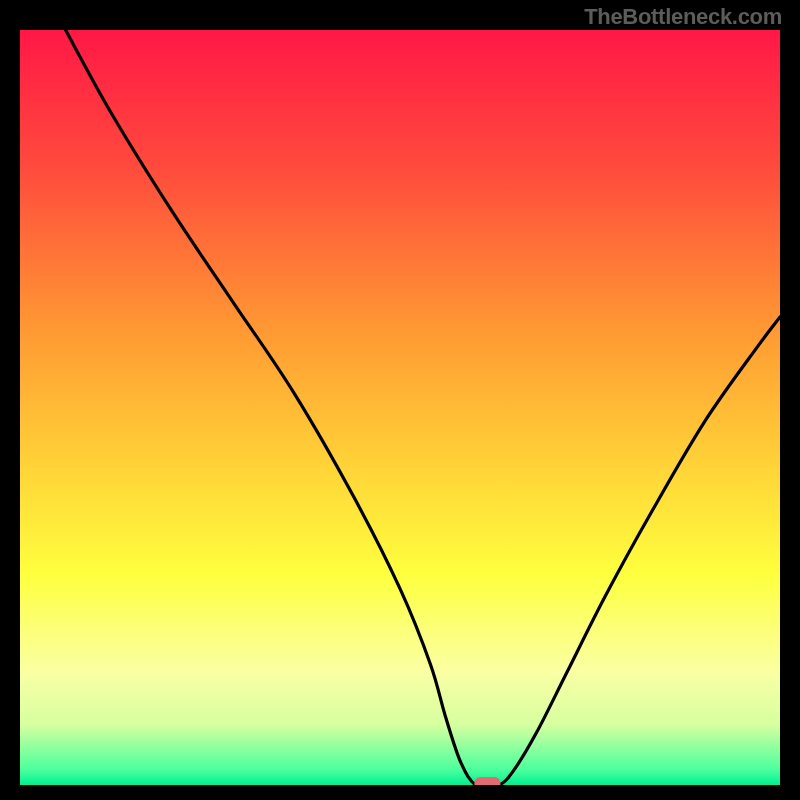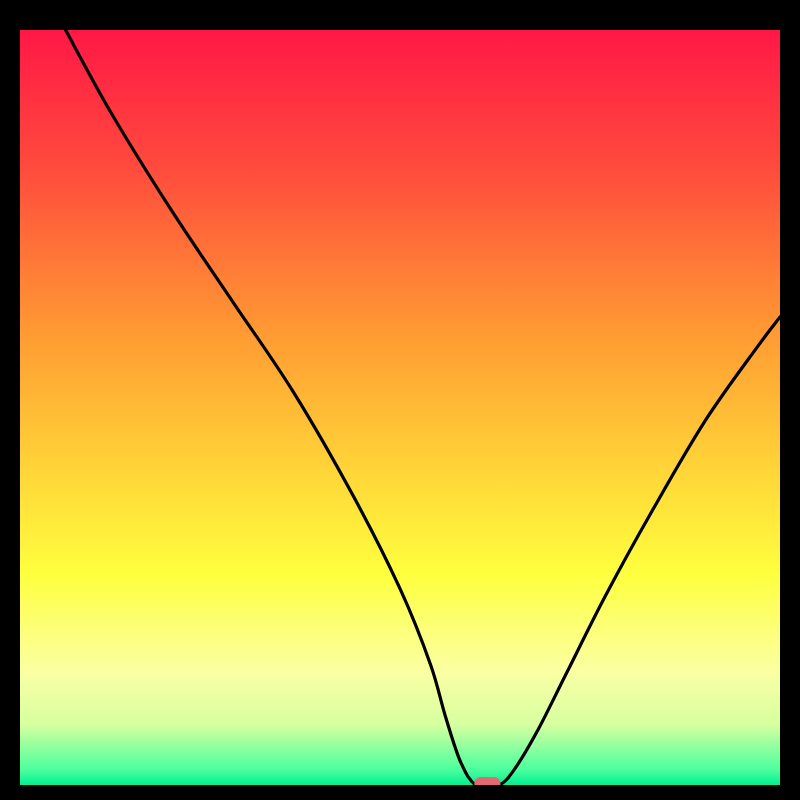--- a/index.html
+++ b/index.html
@@ -35,20 +35,21 @@
     font-weight: bold;
     color: #5c5c5c;
     letter-spacing: -0.3px;
   }
   svg { display: block; }
 </style>
 </head>
 <body>
 
 <div class="frame">
+  <div class="watermark">TheBottleneck.com</div>
 
   <div class="plot">
     <svg id="chart-svg" width="760" height="755" viewBox="0 0 760 755">
       <defs>
         <linearGradient id="bg-grad" x1="0" y1="0" x2="0" y2="1">
             <stop offset="0%" stop-color="#ff1846"></stop>
             <stop offset="18%" stop-color="#ff4a3d"></stop>
             <stop offset="40%" stop-color="#ff9a33"></stop>
             <stop offset="58%" stop-color="#ffd438"></stop>
             <stop offset="72%" stop-color="#feff3e"></stop>

